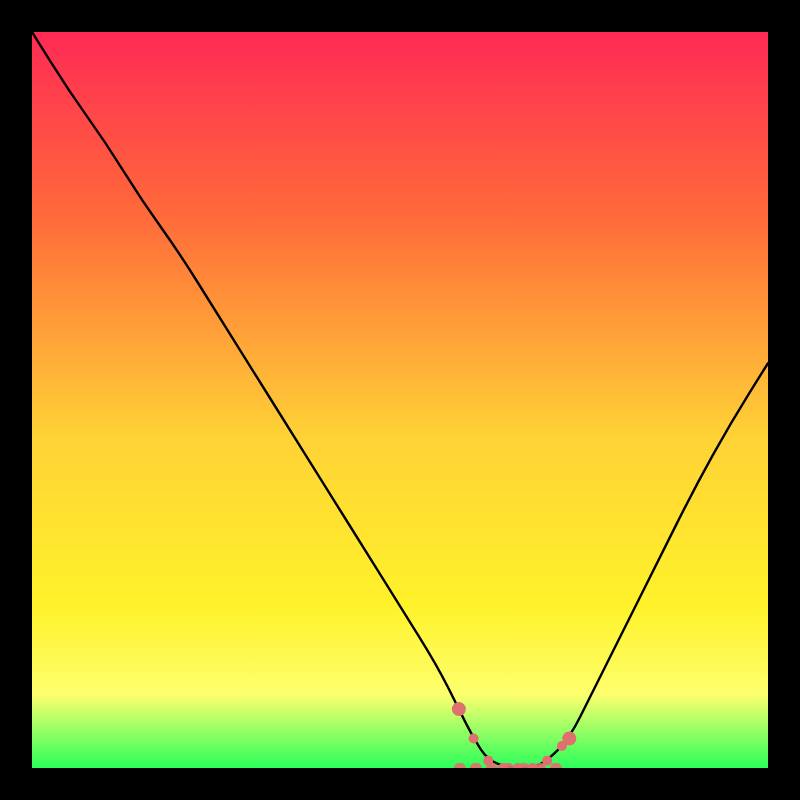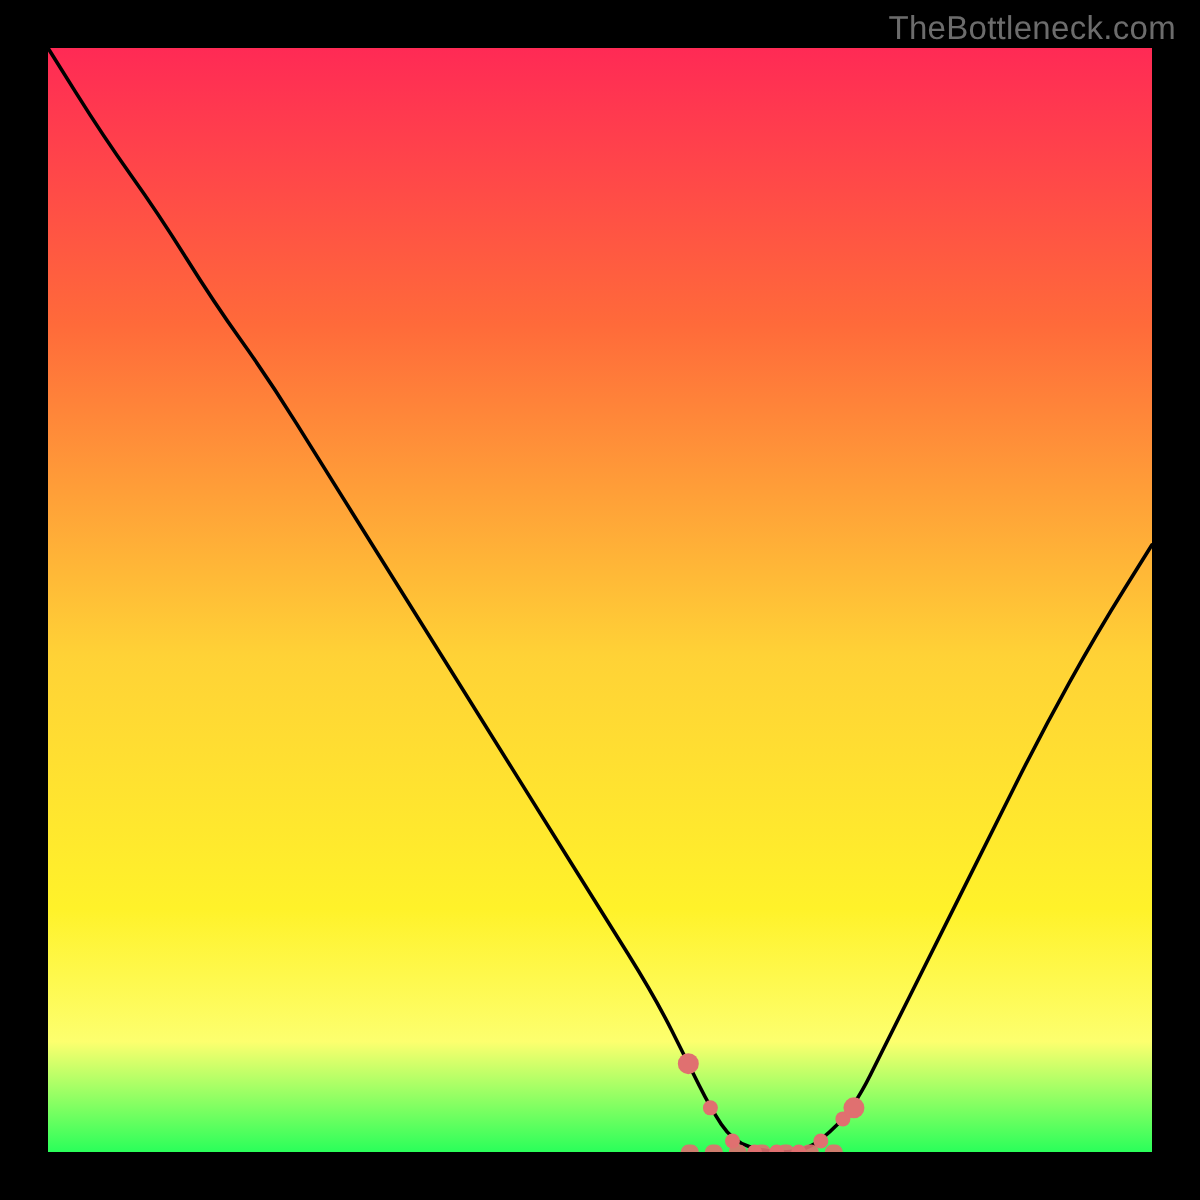--- a/index.html
+++ b/index.html
@@ -30,21 +30,20 @@
     position: absolute;
     top: 32px;
     left: 32px;
   }
 </style>
 </head>
 <body>
 
 <div class="frame">
 
-  <div class="watermark">TheBottleneck.com</div>
 
   <svg class="plot" width="736" height="736" viewBox="0 0 736 736">
     <defs>
       <linearGradient id="bg-grad" x1="0" y1="0" x2="0" y2="1">
         <stop id="g0" offset="0%" stop-color="#ff2a55"></stop>
         <stop id="g1" offset="25%" stop-color="#ff6a3a"></stop>
         <stop id="g2" offset="55%" stop-color="#ffd236"></stop>
         <stop id="g3" offset="78%" stop-color="#fff22a"></stop>
         <stop id="g4" offset="90%" stop-color="#fdff6e"></stop>
         <stop id="g5" offset="100%" stop-color="#2aff5a"></stop>

